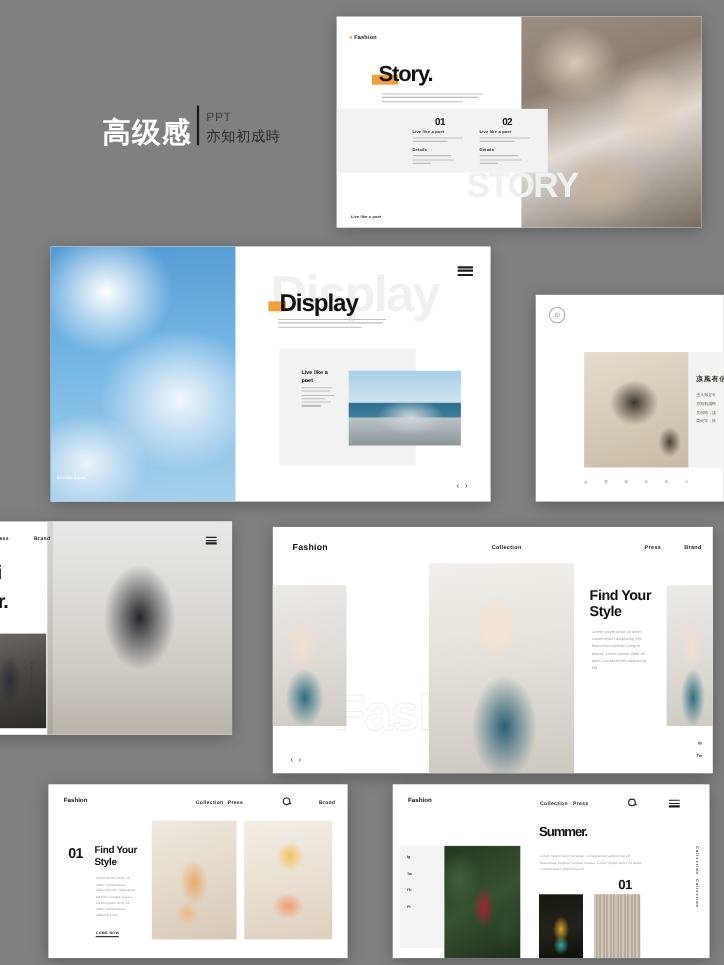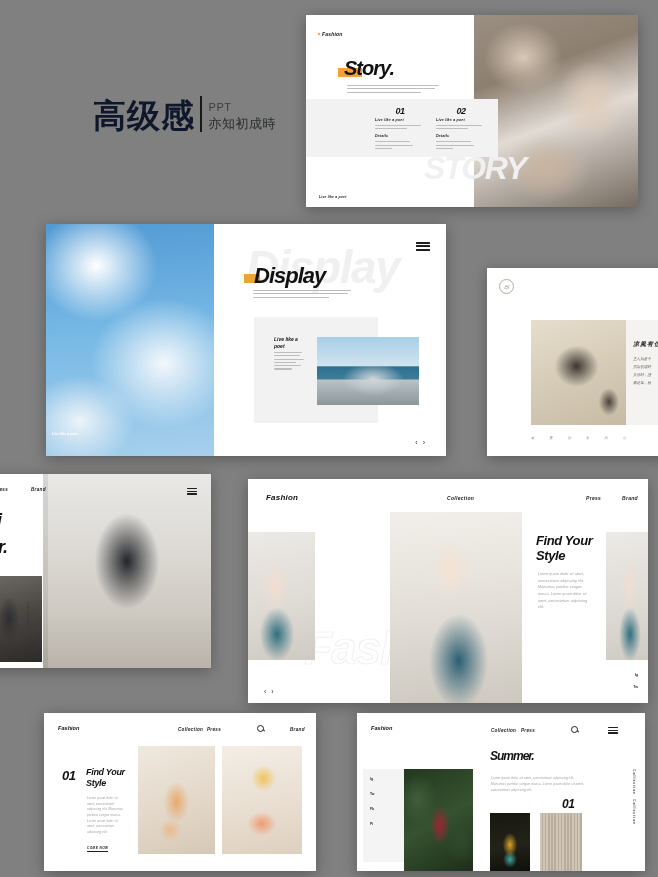--- a/index.html
+++ b/index.html
@@ -5,21 +5,21 @@
   html,body{margin:0;padding:0;}
   body{
     width:658px;height:877px;overflow:hidden;position:relative;
     background:#808080;
     font-family:"Liberation Sans","DejaVu Sans",sans-serif;
     -webkit-font-smoothing:antialiased;
   }
   .canvas{position:absolute;inset:0;}
   .slide{position:absolute;background:#fff;overflow:hidden;
          box-shadow:0 3px 14px rgba(0,0,0,.30);}
-  .blk{position:absolute;font-style:italic;}
+  .blk{position:absolute;}
   .imgbox{position:absolute;background-size:cover;background-position:center;}
 
   
   .nav{font-size:4.6px;font-weight:bold;color:#1b1b1b;letter-spacing:.3px;}
   .brandmark{font-size:5px;font-weight:bold;color:#141414;letter-spacing:.2px;}
   .huge{font-weight:bold;color:#111;letter-spacing:-1px;line-height:1;}
   .ghost{font-weight:bold;color:#f0f0f0;letter-spacing:-1.5px;line-height:1;}
   .ghost-o{font-weight:bold;color:transparent;-webkit-text-stroke:.7px #ebebeb;
            letter-spacing:-1px;line-height:1;}
   .body-txt{font-size:3.2px;line-height:2.05;color:#9a9a9a;letter-spacing:.15px;}
@@ -42,22 +42,22 @@
                    transform:rotate(45deg);right:-2px;bottom:0px;}
 
   .num{font-weight:bold;color:#111;letter-spacing:-.5px;text-align:center;}
   .sub{font-size:3.6px;font-weight:bold;color:#191919;letter-spacing:.2px;}
 
   .link-u{font-size:3.2px;font-weight:bold;color:#222;border-bottom:.8px solid #222;
           padding-bottom:1px;letter-spacing:.4px;}
 
   
   #title-block{position:absolute;left:93px;top:96px;display:flex;align-items:flex-end;}
-  #title-cn{font-family:Liberation Serif, serif;font-size:33px;font-weight:bold;
-            color:#0f172a;letter-spacing:1px;line-height:1;}
+  #title-cn{font-family:Liberation Sans, sans-serif;font-size:26px;font-weight:bold;
+            color:#ffffff;letter-spacing:1px;line-height:1;}
   #title-div{width:1.6px;height:36px;background:#17181a;margin:0 7px 1px 5px;}
   #title-right{display:flex;flex-direction:column;justify-content:flex-end;}
   #title-ppt{font-size:11px;color:#3c3d3f;letter-spacing:.5px;line-height:1.1;margin-bottom:2px;}
   #title-sub{font-family:"DejaVu Sans",sans-serif;font-size:13px;color:#2a2b2d;letter-spacing:.5px;}
 
   
   .ph-sky{background:
      radial-gradient(ellipse 60% 40% at 30% 18%, #ffffff 0%, rgba(255,255,255,.1) 60%),
      radial-gradient(ellipse 70% 45% at 70% 60%, #f2f7fb 0%, rgba(255,255,255,0) 62%),
      radial-gradient(ellipse 50% 30% at 20% 85%, #eaf2f8 0%, rgba(255,255,255,0) 65%),

